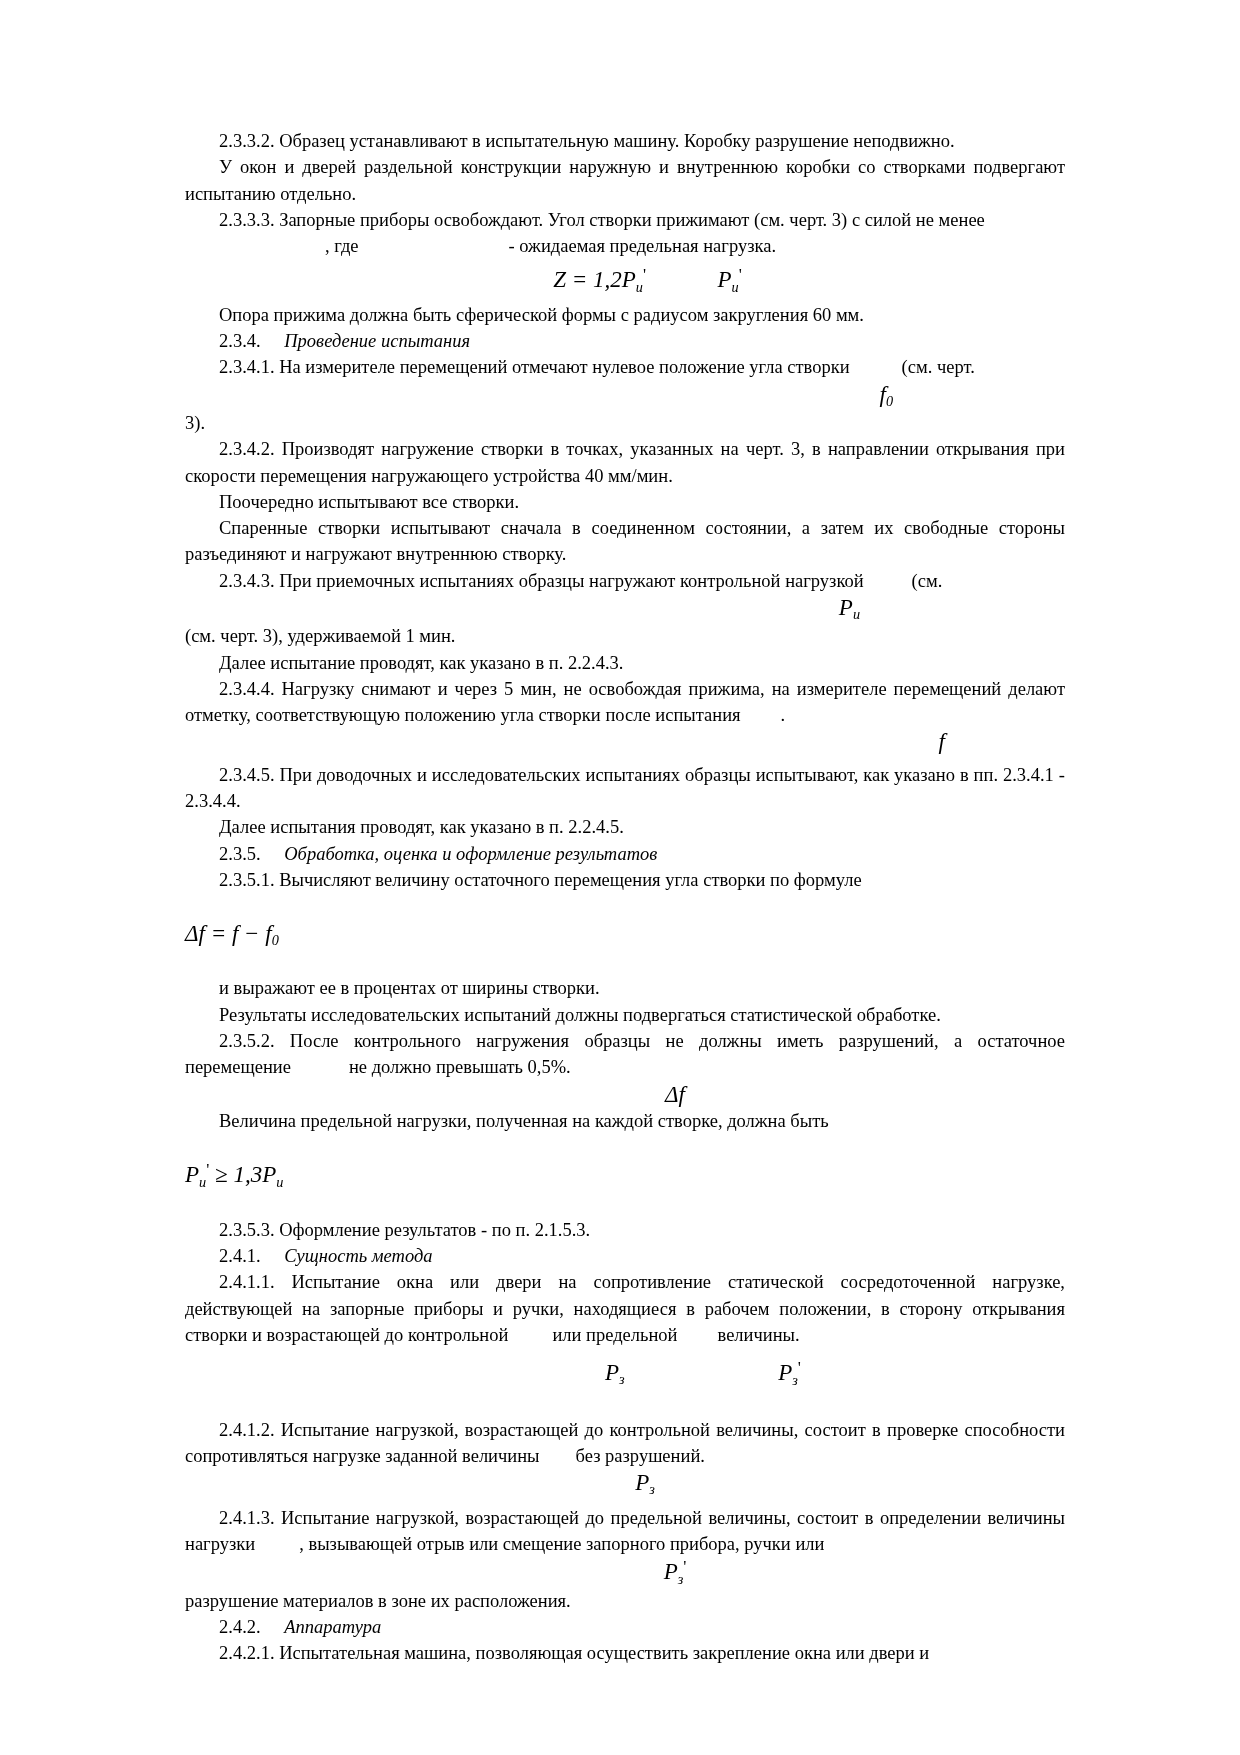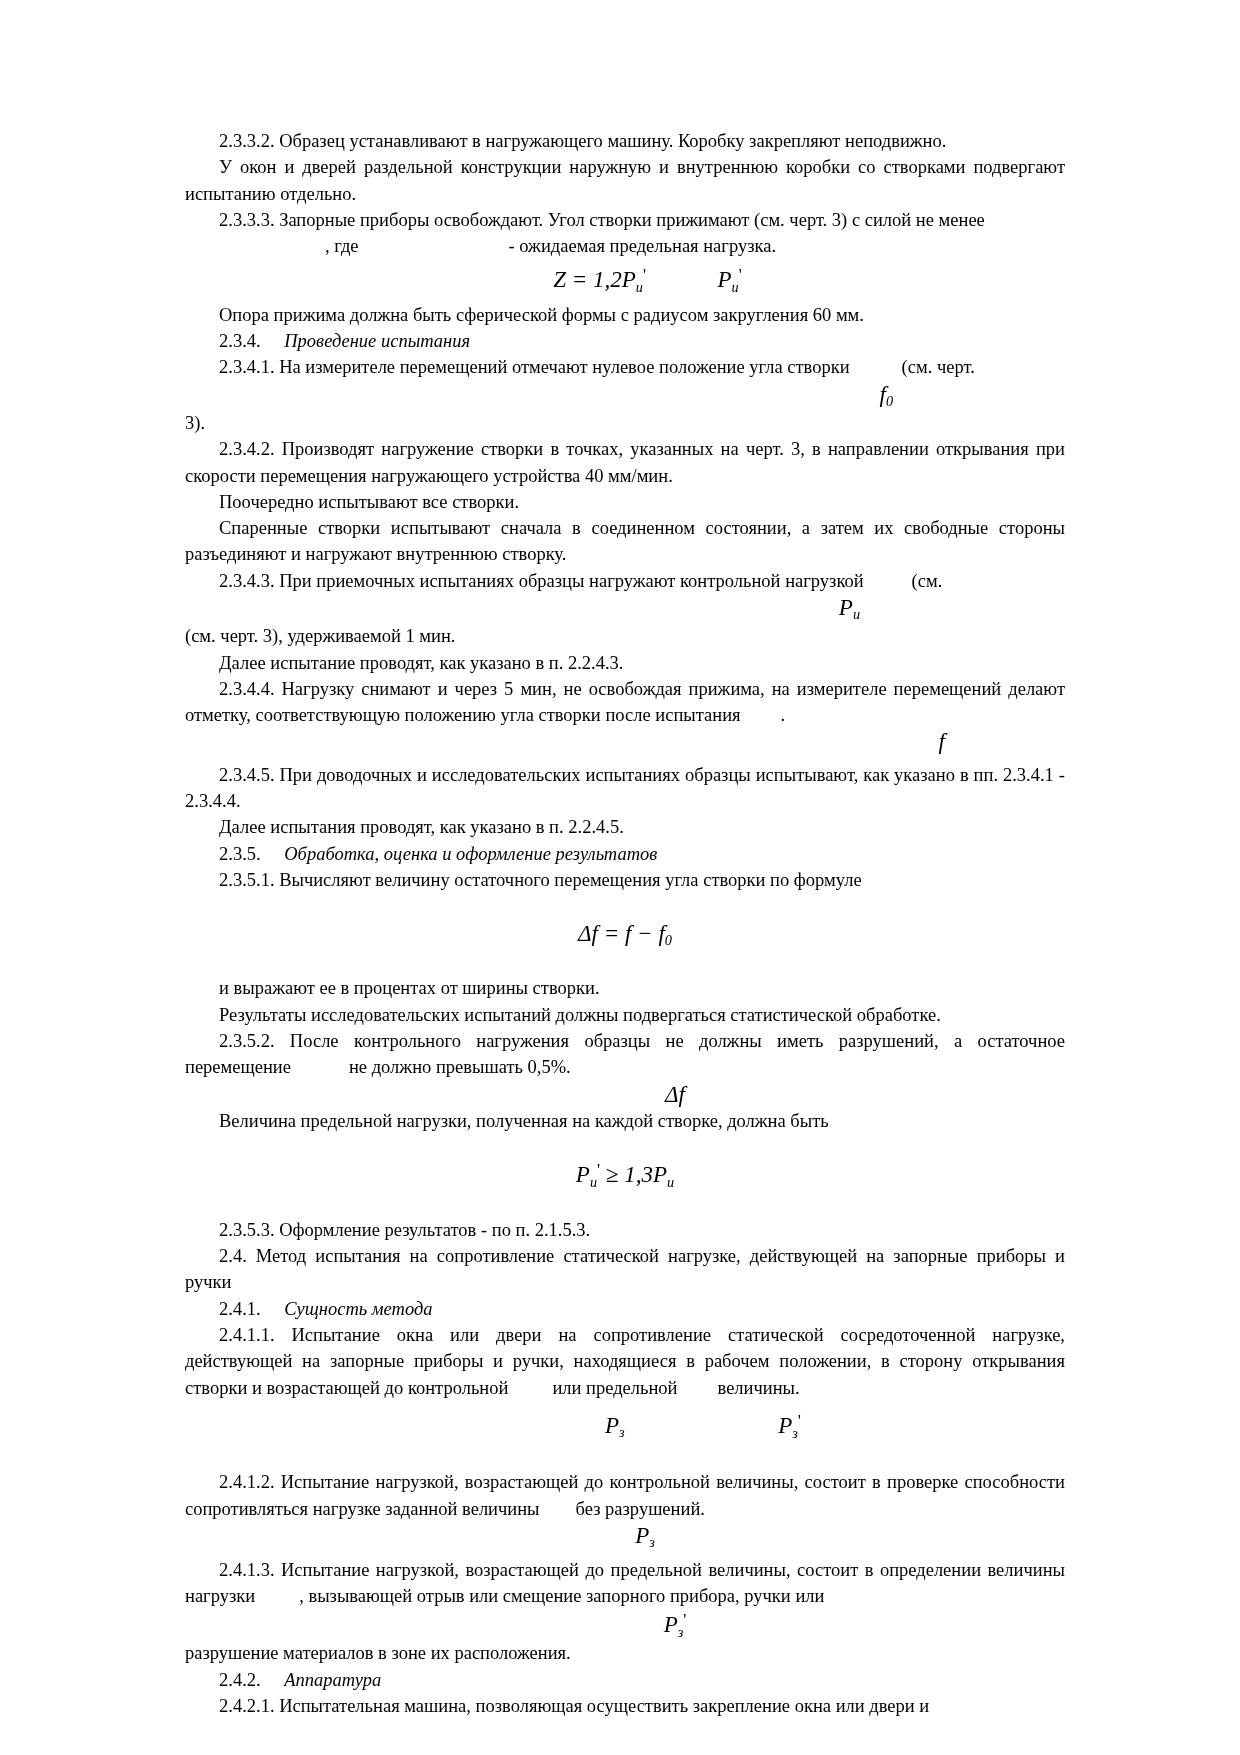--- a/index.html
+++ b/index.html
@@ -71,38 +71,38 @@
   .formula-z {
     padding-left: 45px;
     font-size: 23px;
     font-style: italic;
   }
   .formula-z .gapspace {
     display: inline-block;
     width: 60px;
   }
   .eq-center {
-    text-align: center;
+    text-align: left;
     font-size: 25px;
     font-style: italic;
   }
   .row-two-syms {
     font-size: 22px;
     font-style: italic;
     margin-top: 10px;
   }
   .row-two-syms .s1 { display: inline-block; padding-left: 420px; }
   .row-two-syms .s2 { display: inline-block; padding-left: 148px; }
 </style>
 </head>
 <body>
 
 <div class="page">
 
-  <p class="par">2.3.3.2. Образец устанавливают в нагружающего машину. Коробку закрепляют неподвижно.</p>
+  <p class="par">2.3.3.2. Образец устанавливают в испытательную машину. Коробку разрушение неподвижно.</p>
 
   <p class="par">У окон и дверей раздельной конструкции наружную и внутреннюю коробки со створками подвергают испытанию отдельно.</p>
 
   <p class="par"><span>2.3.3.3. Запорные приборы освобождают. Угол створки прижимают (см. черт. 3) с силой не менее</span></p>
 
   <p class="par noind">
     <span style="display:inline-block;width:140px;"></span><span>, где</span><span style="display:inline-block;width:150px;"></span><span>- ожидаемая предельная нагрузка.</span>
   </p>
 
   <div class="gap-s"></div>
@@ -182,21 +182,20 @@
   <div class="gap-l"></div>
 
   <p class="math-block eq-center">
     <span class="formula"><span>P</span><span class="sub">и</span><span class="prime">'</span><span> ≥ 1,3P</span><span class="sub">и</span></span>
   </p>
 
   <div class="gap-l"></div>
 
   <p class="par">2.3.5.3. Оформление результатов - по п. 2.1.5.3.</p>
 
-  <p class="par">2.4. Метод испытания на сопротивление статической нагрузке, действующей на запорные приборы и ручки</p>
 
   <p class="par"><span>2.4.1. </span><span class="ital">Сущность метода</span></p>
 
   <p class="par"><span>2.4.1.1. Испытание окна или двери на сопротивление статической сосредоточенной нагрузке, действующей на запорные приборы и ручки, находящиеся в рабочем положении, в сторону открывания створки и возрастающей до контрольной</span><span style="display:inline-block;width:44px;"></span><span>или предельной</span><span style="display:inline-block;width:40px;"></span><span>величины.</span></p>
 
   <p class="row-two-syms">
     <span class="s1 formula"><span>P</span><span class="sub">з</span></span>
     <span class="s2 formula"><span>P</span><span class="sub">з</span><span class="prime">'</span></span>
   </p>
 

